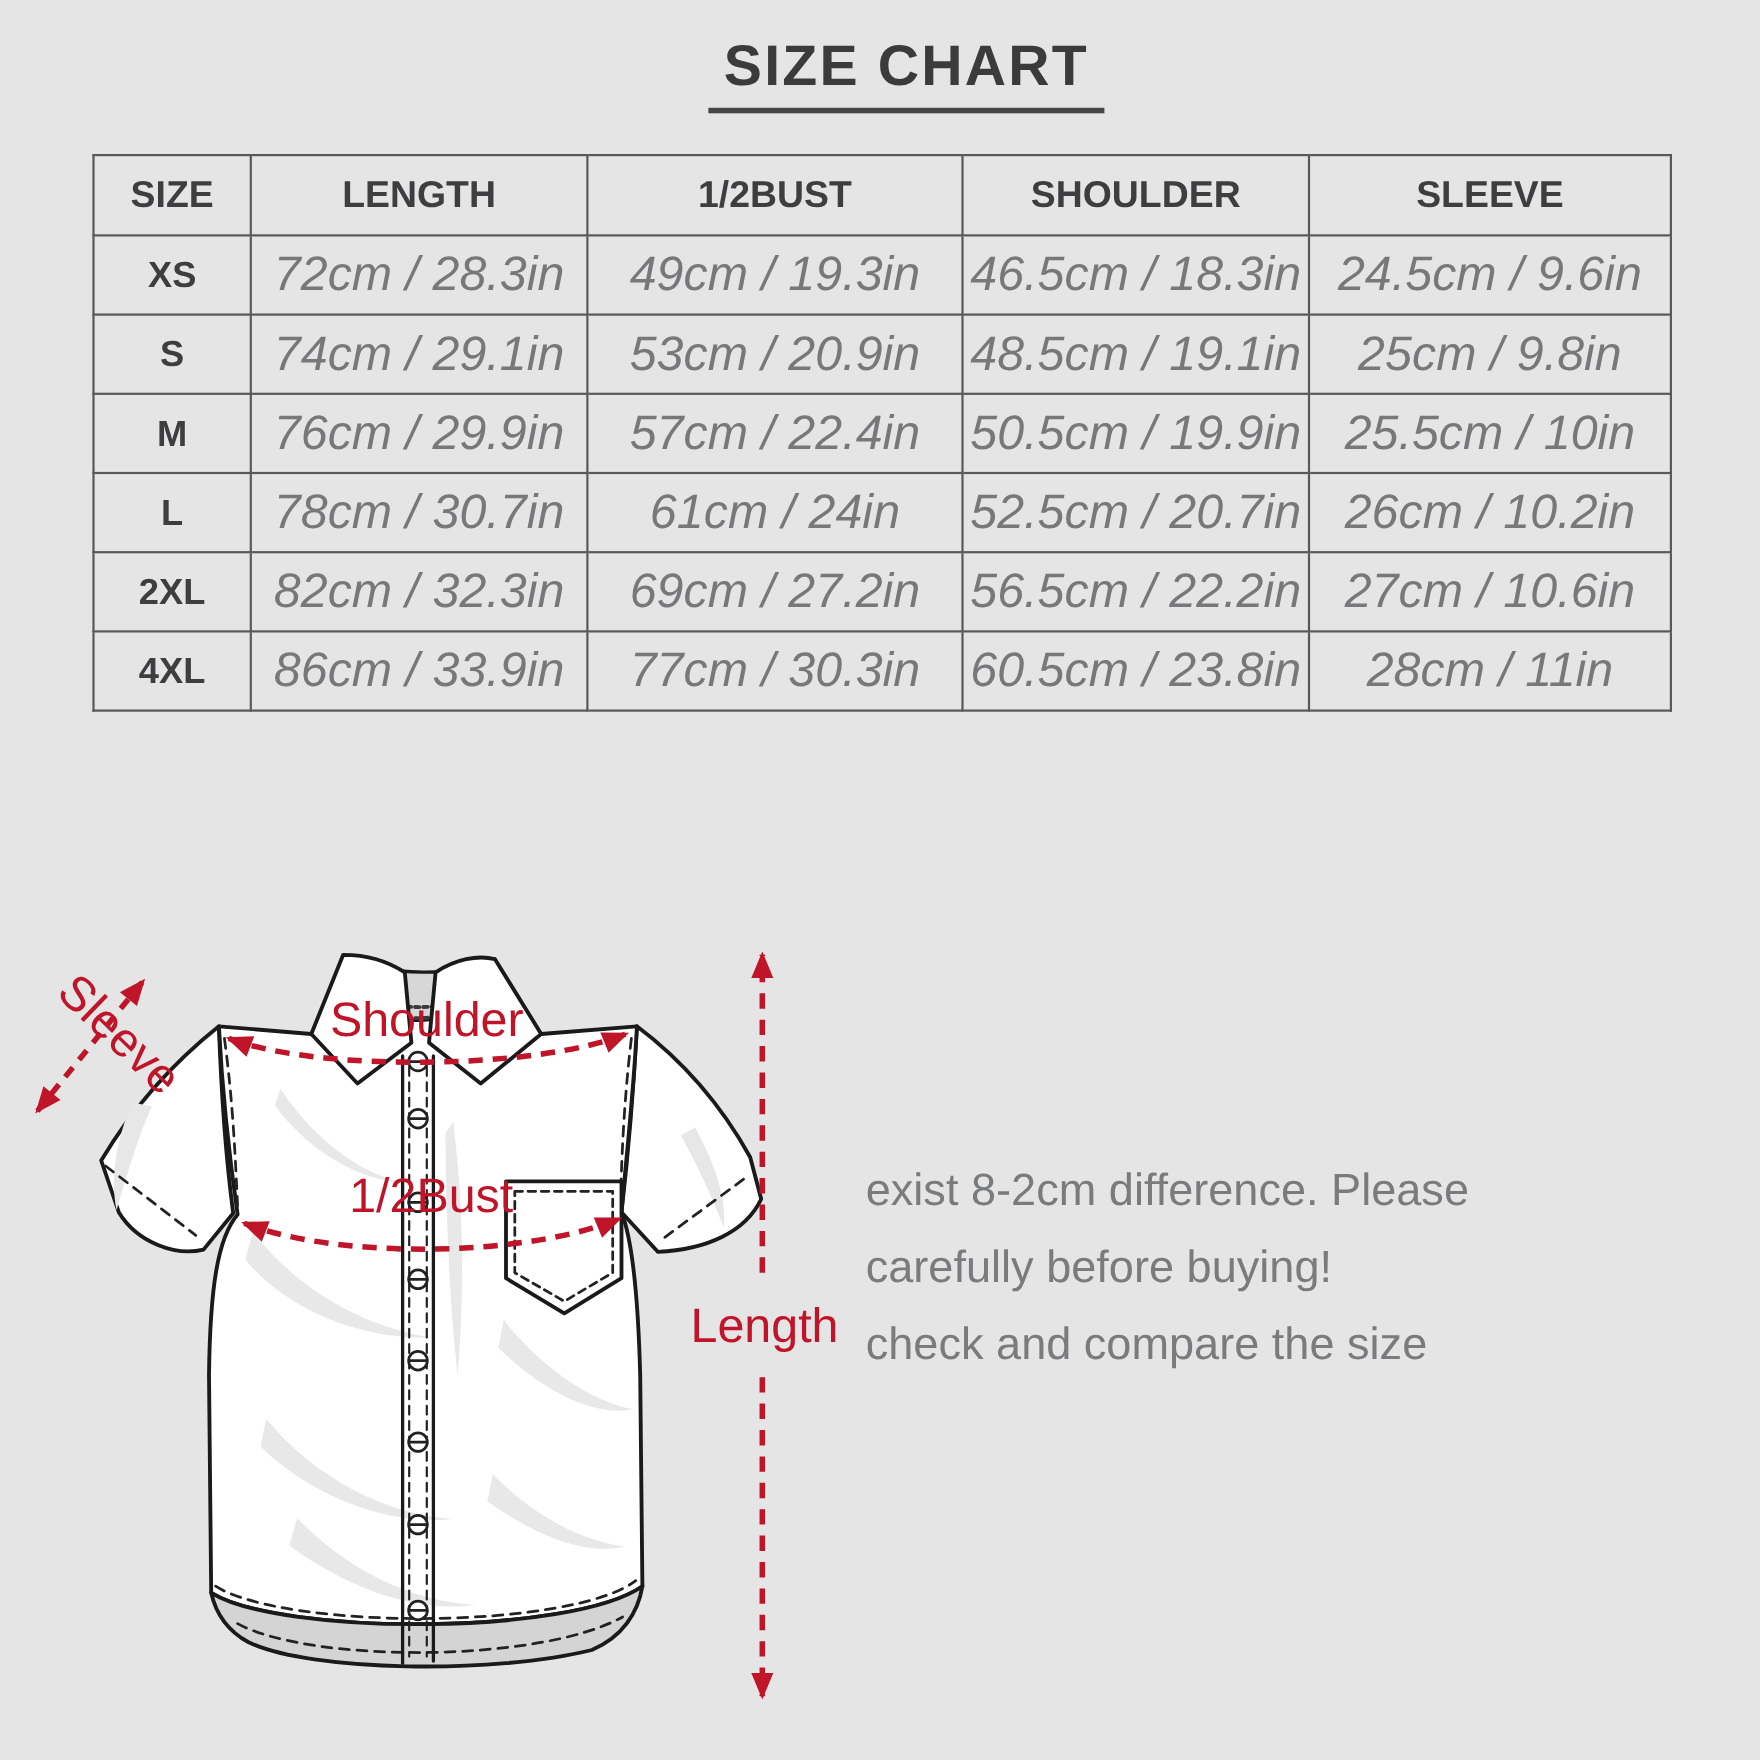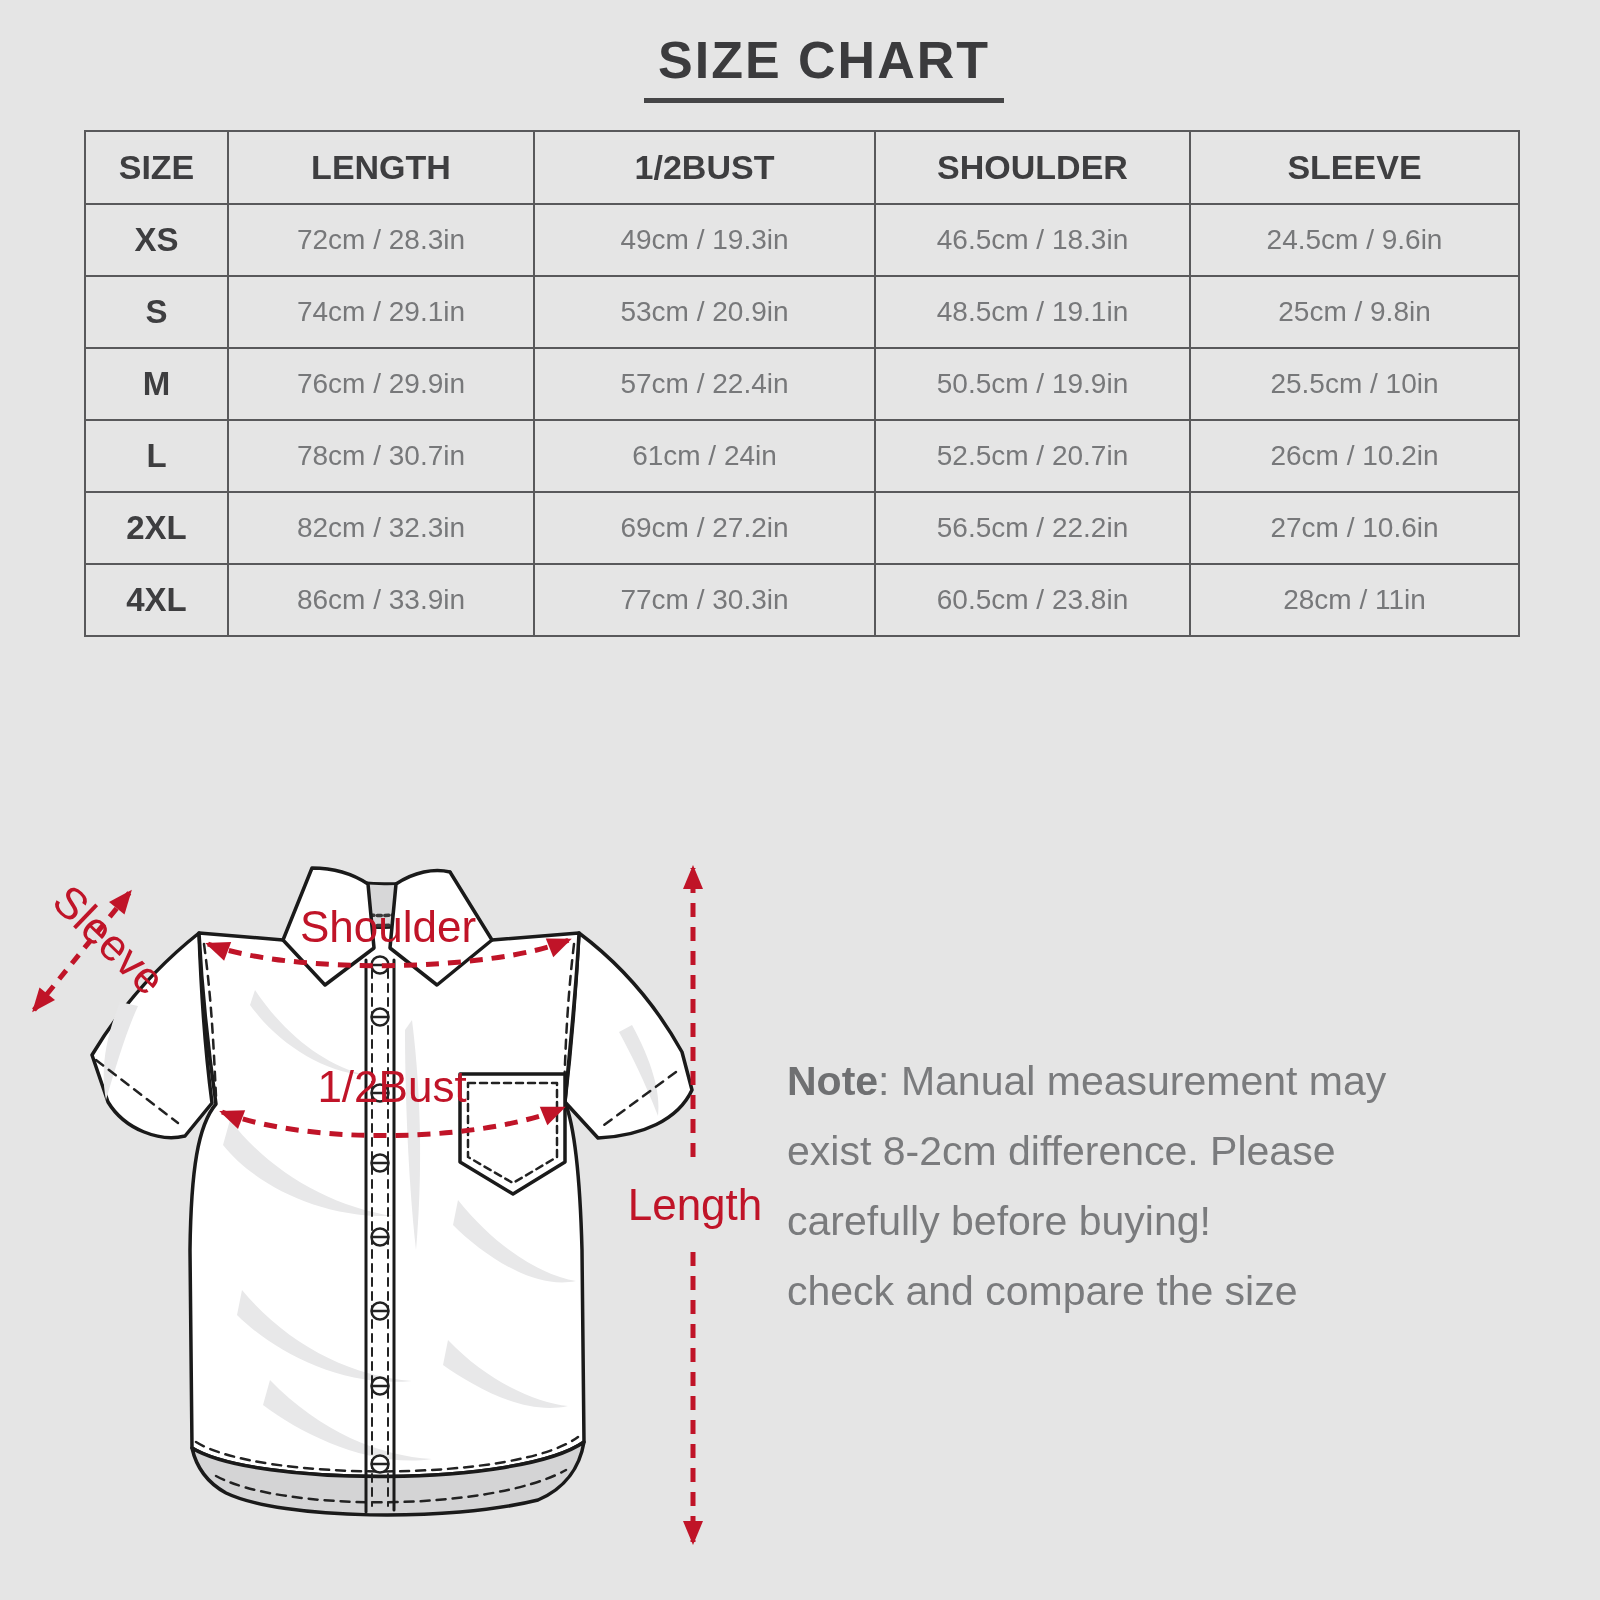--- a/index.html
+++ b/index.html
@@ -9,30 +9,30 @@
     padding-left:48px;
   }
   
   .title-wrap{position:absolute;left:0;top:30px;width:100%;text-align:center;}
   .title{
     display:inline-block;font-size:52px;font-weight:bold;color:#3b3b3d;
     letter-spacing:2px;padding:0 14px 8px 14px;border-bottom:5px solid #454547;
   }
   
   .size-table{
-    position:absolute;left:84px;top:130px;width:1434px;
+    position:absolute;left:84px;top:140px;width:1434px;
     border-collapse:collapse;table-layout:fixed;
   }
   .size-table td,.size-table th{
     border:2px solid #59595b;text-align:center;vertical-align:middle;
     height:70px;padding:0;white-space:nowrap;
   }
   .size-table th{font-size:34px;font-weight:bold;color:#3e3e40;height:71px;}
   .size-table td.size-col{font-size:33px;font-weight:bold;color:#3e3e40;border-radius:10px;}
-  .size-table td.val{font-size:28px;font-weight:normal;color:#77787a;}
+  .size-table td.val{font-size:44px;font-weight:normal;color:#77787a;font-style:italic;}
   
   .diagram{position:absolute;left:20px;top:820px;width:760px;height:780px;}
   .diagram svg{display:block;}
   .red-label{font-size:44px;fill:#c01428;font-family:"Liberation Sans",sans-serif;}
   
   .note{
     position:absolute;left:787px;top:1046px;width:700px;
     font-size:41px;line-height:70px;color:#7a7b7d;
   }
   .note b{color:#6f7072;}
@@ -202,19 +202,18 @@
         <text class="red-label" x="372" y="282" text-anchor="middle">1/2Bust</text>
 
         <line x1="673" y1="337" x2="673" y2="48" stroke="#c01428" stroke-width="5" stroke-dasharray="14,10" marker-end="url(#arr)"></line>
         <line x1="673" y1="432" x2="673" y2="722" stroke="#c01428" stroke-width="5" stroke-dasharray="14,10" marker-end="url(#arr)"></line>
         <text class="red-label" x="675" y="400" text-anchor="middle">Length</text>
       </g>
     </svg>
   </div>
 
   <div class="note">
-    <div><b>Note</b><span>: Manual measurement may</span></div>
     <div>exist 8-2cm difference. Please</div>
     <div>carefully before buying!</div>
     <div>check and compare the size</div>
   </div>
 
 </div>
 
 </body></html>

